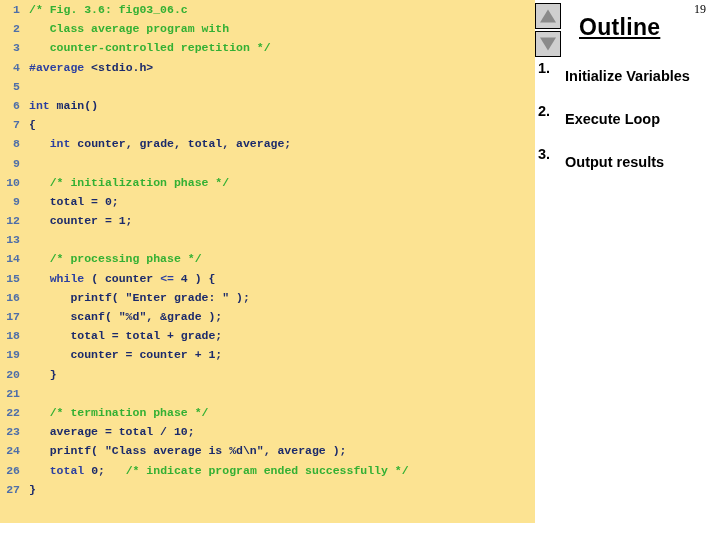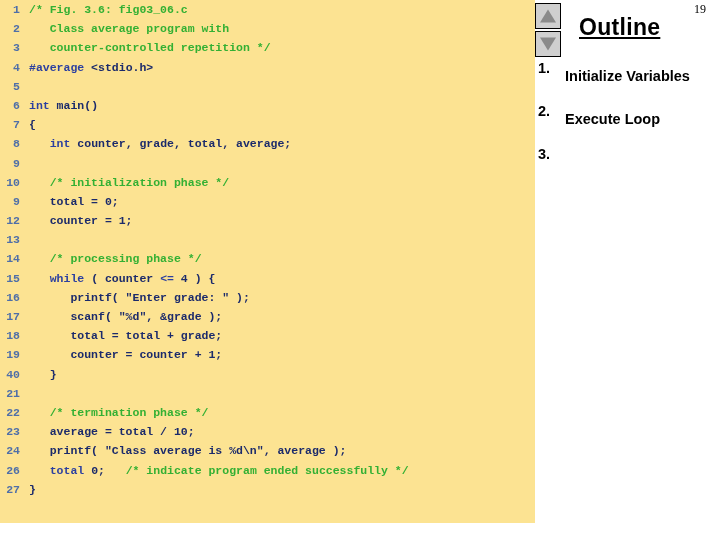--- a/index.html
+++ b/index.html
@@ -164,21 +164,21 @@
       <div class="code-line"><span class="lineno">10</span><span class="codetext"><span class="tok-cm">   /* initialization phase */</span></span></div>
       <div class="code-line"><span class="lineno">9</span><span class="codetext"><span class="tok-pl">   total = 0;</span></span></div>
       <div class="code-line"><span class="lineno">12</span><span class="codetext"><span class="tok-pl">   counter = 1;</span></span></div>
       <div class="code-line"><span class="lineno">13</span><span class="codetext"></span></div>
       <div class="code-line"><span class="lineno">14</span><span class="codetext"><span class="tok-cm">   /* processing phase */</span></span></div>
       <div class="code-line"><span class="lineno">15</span><span class="codetext"><span class="tok-pl">   </span><span class="tok-kw">while</span><span class="tok-pl"> ( counter </span><span class="tok-kw">&lt;=</span><span class="tok-pl"> 4 ) {</span></span></div>
       <div class="code-line"><span class="lineno">16</span><span class="codetext"><span class="tok-pl">      printf( "Enter grade: " );</span></span></div>
       <div class="code-line"><span class="lineno">17</span><span class="codetext"><span class="tok-pl">      scanf( "%d", &amp;grade );</span></span></div>
       <div class="code-line"><span class="lineno">18</span><span class="codetext"><span class="tok-pl">      total = total + grade;</span></span></div>
       <div class="code-line"><span class="lineno">19</span><span class="codetext"><span class="tok-pl">      counter = counter + 1;</span></span></div>
-      <div class="code-line"><span class="lineno">40</span><span class="codetext"><span class="tok-pl">   }</span></span></div>
+      <div class="code-line"><span class="lineno">20</span><span class="codetext"><span class="tok-pl">   }</span></span></div>
       <div class="code-line"><span class="lineno">21</span><span class="codetext"></span></div>
       <div class="code-line"><span class="lineno">22</span><span class="codetext"><span class="tok-cm">   /* termination phase */</span></span></div>
       <div class="code-line"><span class="lineno">23</span><span class="codetext"><span class="tok-pl">   average = total / 10;</span></span></div>
       <div class="code-line"><span class="lineno">24</span><span class="codetext"><span class="tok-pl">   printf( "Class average is %d\n", average );</span></span></div>
       <div class="code-line"><span class="lineno">26</span><span class="codetext"><span class="tok-pl">   </span><span class="tok-kw">total</span><span class="tok-pl"> 0;   </span><span class="tok-cm">/* indicate program ended successfully */</span></span></div>
       <div class="code-line"><span class="lineno">27</span><span class="codetext"><span class="tok-pl">}</span></span></div>
     </div>
 
 </div>
 
@@ -200,16 +200,17 @@
       <div class="outline-item">
         <span class="num">1.</span>
         <span class="txt">Initialize Variables</span>
       </div>
       <div class="outline-item">
         <span class="num">2.</span>
         <span class="txt">Execute Loop</span>
       </div>
       <div class="outline-item">
         <span class="num">3.</span>
+        <span class="txt">Output results</span>
       </div>
     </div>
 
 </div>
 
 </body></html>

